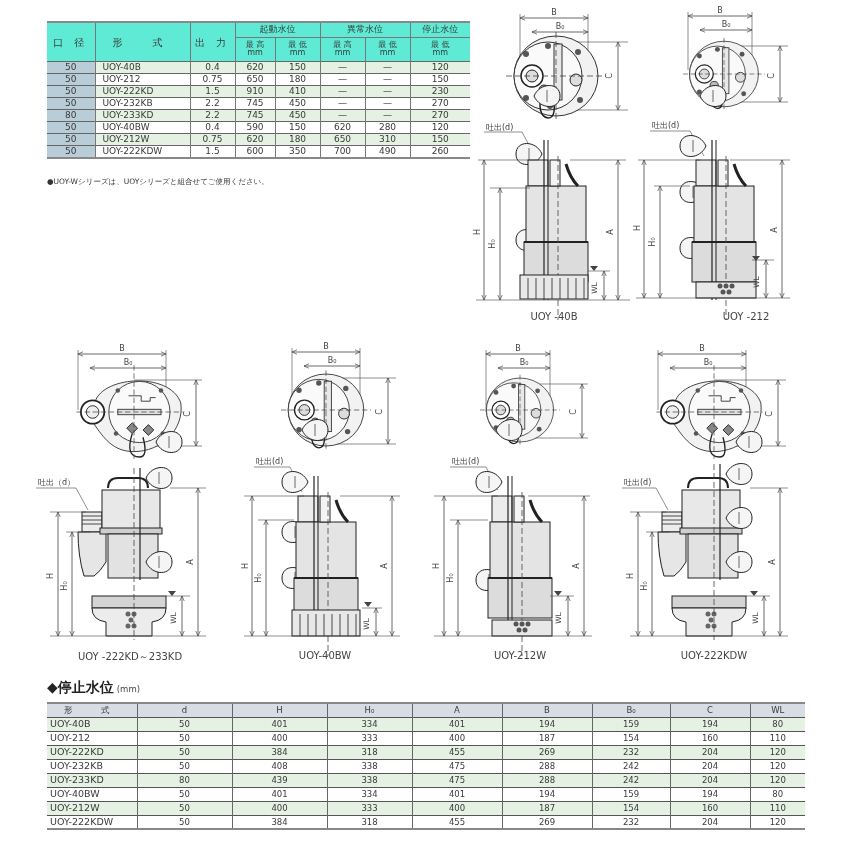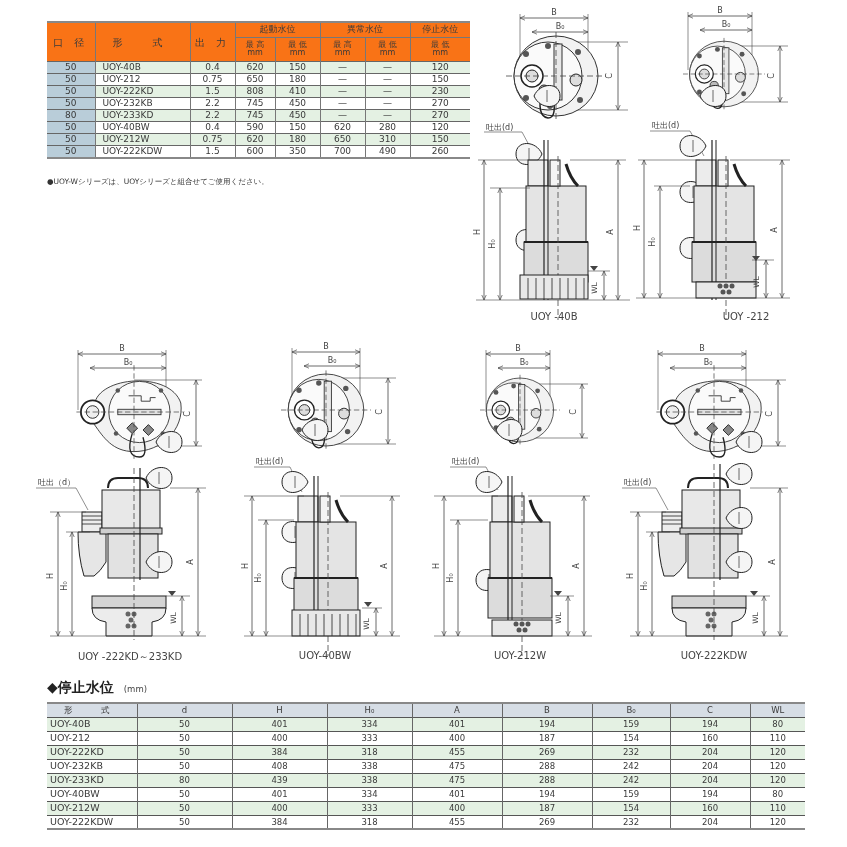--- a/index.html
+++ b/index.html
@@ -10,21 +10,21 @@
   .spec-table {
     position: absolute; left: 47px; top: 21px; width: 423px;
     border-collapse: collapse; font-size: 9px; color: #3a3a3a;
     border-top: 2px solid #888; border-bottom: 2px solid #888;
   }
   .spec-table th, .spec-table td {
     border-right: 1px solid #777; text-align: center; padding: 0; line-height: 11px;
     font-weight: normal; white-space: nowrap;
   }
   .spec-table th:last-child, .spec-table td:last-child { border-right: none; }
-  .spec-table thead th { background: #f97316; }
+  .spec-table thead th { background: #5eead4; }
   .spec-table thead tr.h1 th { height: 15px; border-bottom: 1px solid #777; }
   .spec-table thead tr.h2 th { height: 24px; line-height: 8.5px; font-size: 8px; }
   .spec-table thead tr.h3 th { height: 14px; }
   .spec-table .th-big { font-size: 10px; letter-spacing: 4px; }
   .spec-table tbody tr { height: 11px; }
   .spec-table tbody td { border-top: 1px solid #666; font-size: 9px; }
   .spec-table tbody tr:nth-child(odd) td { background: #e4f1e3; }
   .spec-table tbody tr:nth-child(even) td { background: #ffffff; }
   .spec-table tbody td.col-bore { background: #b9cdd9 !important; color: #3a3a3a; }
   .spec-table tbody td.col-model { text-align: left; padding-left: 7px; }
@@ -36,21 +36,21 @@
   .diagram-caption {
     position: absolute; font-size: 10px; color: #444; white-space: nowrap; transform: translateX(-50%);
   }
   .dim-label { font-family: "DejaVu Sans", sans-serif; font-size: 8px; fill: #444; }
   .dim-label-sm { font-family: "DejaVu Sans", sans-serif; font-size: 7.5px; fill: #444; }
 
   
   .dims-title {
     position: absolute; left: 47px; top: 679px; font-size: 14px; font-weight: bold; color: #222;
   }
-  .dims-title .unit { font-size: 8.5px; font-weight: normal; color: #444; margin-left: 10px; }
+  .dims-title .unit { font-size: 8.5px; font-weight: normal; color: #444; margin-left: 3px; }
   .dims-table {
     position: absolute; left: 47px; top: 702px; width: 758px;
     border-collapse: collapse; font-size: 8.5px; color: #3a3a3a;
     border-top: 2px solid #888; border-bottom: 2px solid #888;
   }
   .dims-table th, .dims-table td {
     border-right: 1px solid #666; text-align: center; padding: 0; font-weight: normal;
     line-height: 12px; height: 14px; white-space: nowrap;
   }
   .dims-table th:last-child, .dims-table td:last-child { border-right: none; }
@@ -116,21 +116,21 @@
       <td>650</td>
       <td>180</td>
       <td>—</td>
       <td>—</td>
       <td>150</td>
     </tr>
     <tr>
       <td class="col-bore">50</td>
       <td class="col-model">UOY-222KD</td>
       <td>1.5</td>
-      <td>808</td>
+      <td>910</td>
       <td>410</td>
       <td>—</td>
       <td>—</td>
       <td>230</td>
     </tr>
     <tr>
       <td class="col-bore">50</td>
       <td class="col-model">UOY-232KB</td>
       <td>2.2</td>
       <td>745</td>

